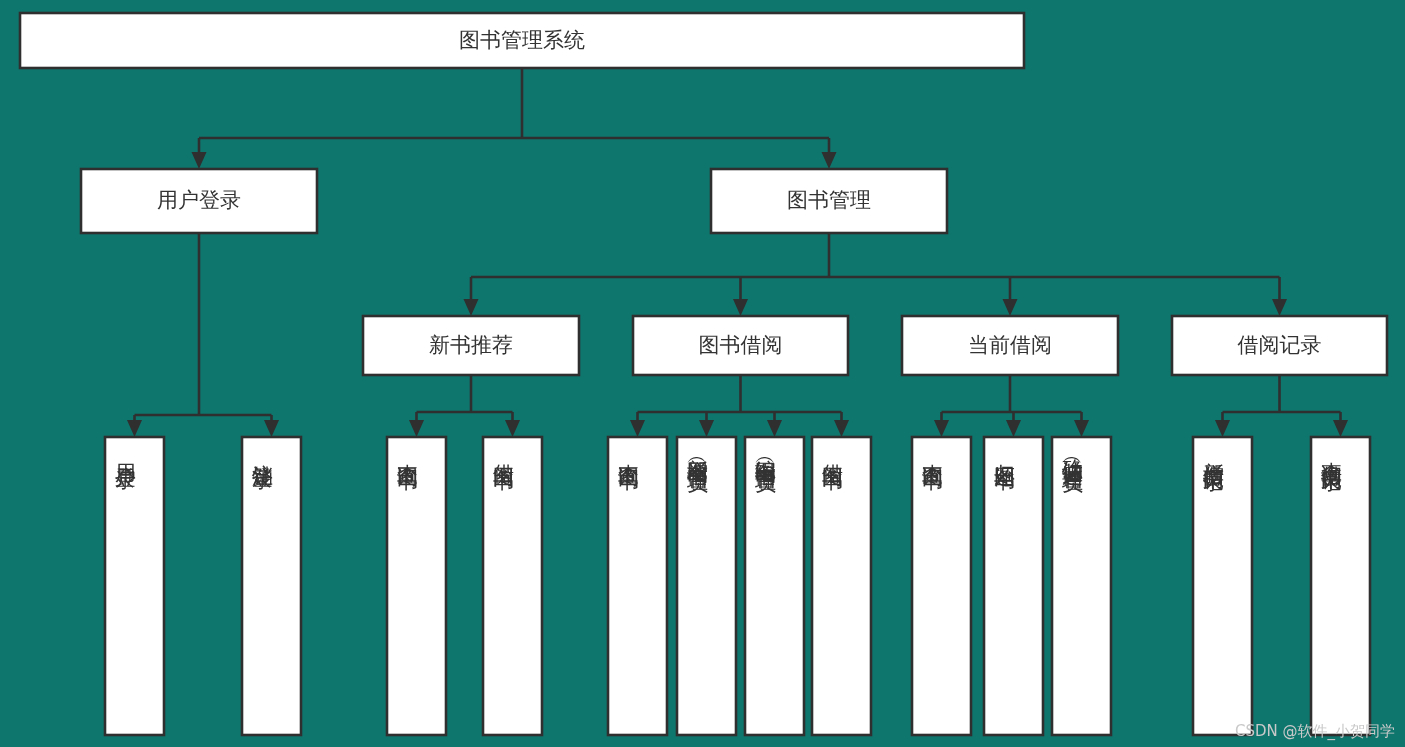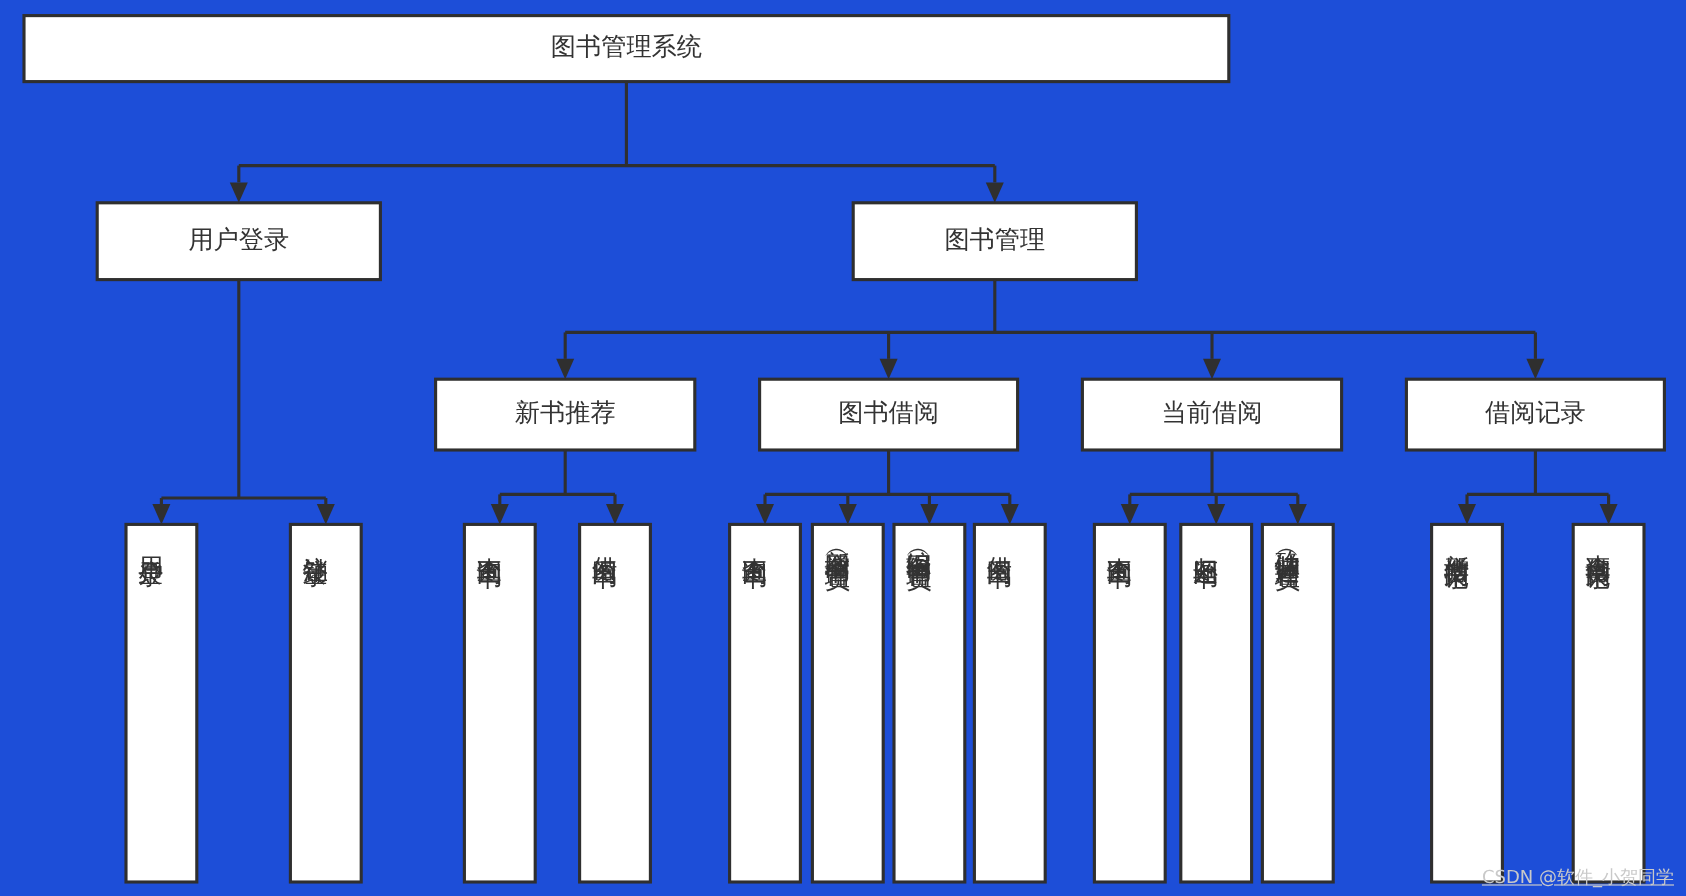--- a/index.html
+++ b/index.html
@@ -1,27 +1,27 @@
 <!DOCTYPE html>
 <html><head>
 <meta charset="utf-8">
 <style>
   html,body{margin:0;padding:0;background:#ffffff;}
   body{width:1405px;height:747px;overflow:hidden;
        font-family:"DejaVu Sans","Liberation Sans",sans-serif;}
-  #stage{position:relative;width:1405px;height:747px;background:#1d4ed8;}
+  #stage{position:relative;width:1405px;height:747px;background:#0f766e;}
   svg{position:absolute;left:0;top:0;width:1405px;height:747px;}
   .node-rect{fill:#ffffff;stroke:#2f2f2f;stroke-width:2.6;}
   .edge{stroke:#2f2f2f;stroke-width:2.6;fill:none;stroke-linecap:butt;}
   .arrow-head{fill:#2f2f2f;stroke:none;}
   .node-label{fill:#333333;font-family:"DejaVu Sans","Liberation Sans",sans-serif;
               font-size:21px;text-anchor:middle;dominant-baseline:middle;}
   .node-label.vert{writing-mode:vertical-rl;letter-spacing:2px;}
   .watermark{position:absolute;right:10px;bottom:6px;color:#c9c9c9;font-size:15px;
-             font-family:"DejaVu Sans","Liberation Sans",sans-serif;white-space:nowrap;text-decoration:underline;}
+             font-family:"DejaVu Sans","Liberation Sans",sans-serif;white-space:nowrap;}
 </style>
 </head>
 <body>
 
 <div id="stage">
   <svg id="chart-svg" viewBox="0 0 1405 747" xmlns="http://www.w3.org/2000/svg" aria-label="图书管理系统 功能结构图">
       <g>
         <rect x="20" y="13" width="1004" height="55" class="node-rect"></rect>
         <text x="522" y="40.5" class="node-label">图书管理系统</text>
       </g>

